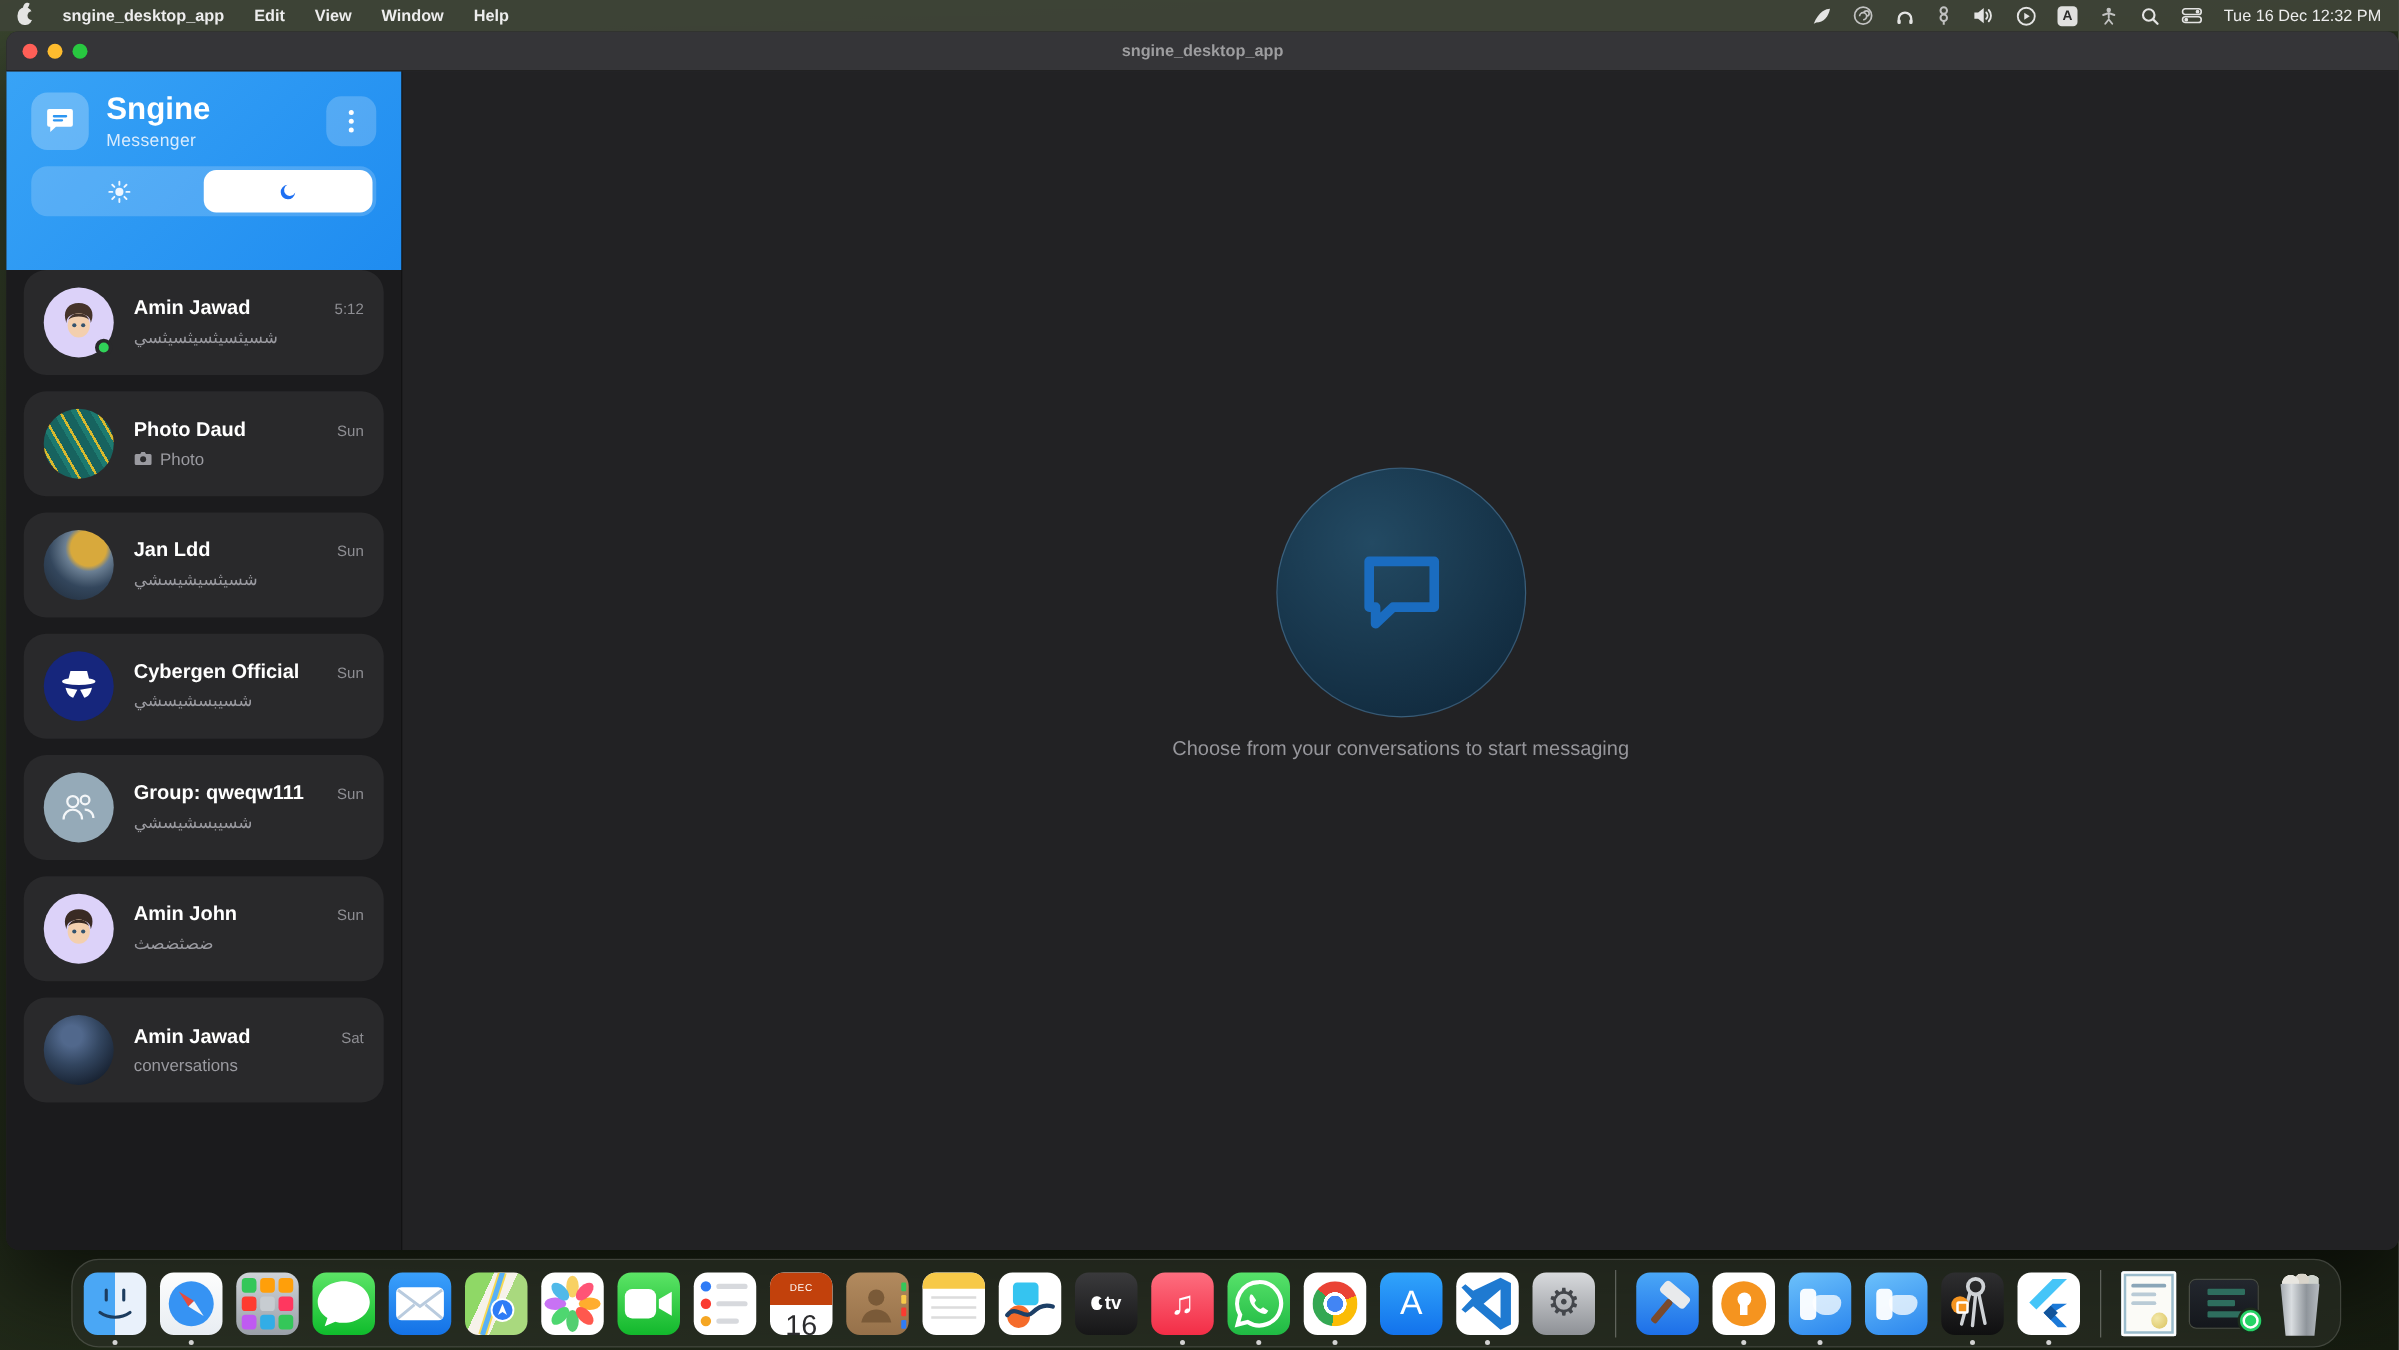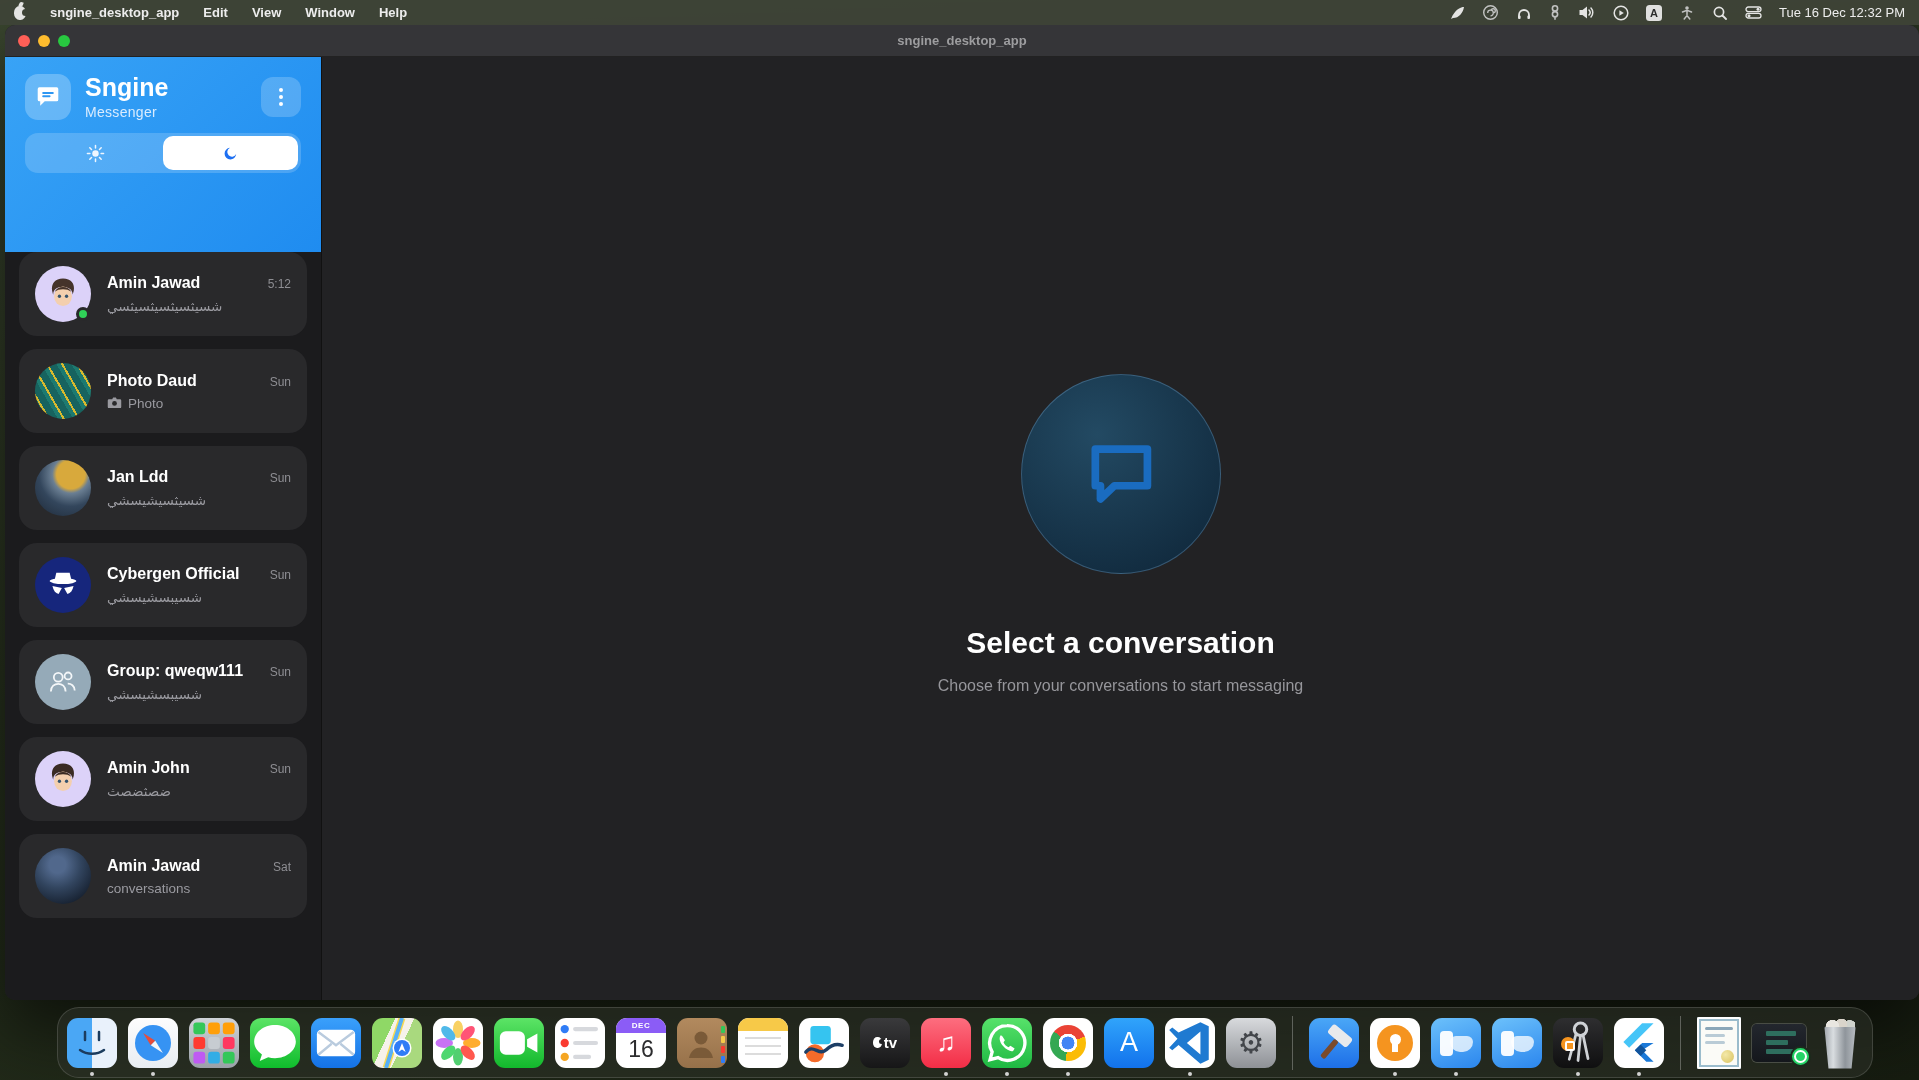--- a/index.html
+++ b/index.html
@@ -24,21 +24,21 @@
 .titlebar{height:32px;background:#353538;border-bottom:1px solid #222;display:flex;align-items:center;justify-content:center;position:relative}
 .lights{position:absolute;left:13px;top:10px;display:flex;gap:8px}
 .light{width:12px;height:12px;border-radius:50%;cursor:pointer}
 .l-red{background:#ff5f57}.l-yellow{background:#febc2e}.l-green{background:#28c840}
 .wtitle{color:#9d9d9f;font-size:13px;font-weight:600}
 
 .content{display:flex;height:943px}
 
 
 .sidebar{width:317px;background:#1b1b1d;border-right:1px solid #111;display:flex;flex-direction:column;flex:none}
-.sb-header{height:195px;background:linear-gradient(135deg,#38a3f6,#1f8cf0);padding:17px 20px 0;flex:none}
+.sb-header{height:159px;background:linear-gradient(135deg,#38a3f6,#1f8cf0);padding:17px 20px 0;flex:none}
 .logo-row{display:flex;align-items:center}
 .logo{width:46px;height:46px;border-radius:13px;background:rgba(255,255,255,.25);display:flex;align-items:center;justify-content:center;flex:none}
 .app-ttl{margin-left:14px;color:#fff}
 .app-ttl h1{font-size:25px;font-weight:700;line-height:1.05}
 .app-sub{font-size:14px;color:#d9ecfe;margin-top:3px;letter-spacing:.3px}
 .kebab{margin-left:auto;width:40px;height:40px;border-radius:12px;background:rgba(255,255,255,.2);display:flex;flex-direction:column;align-items:center;justify-content:center;gap:3px;cursor:pointer}
 .kdot{width:4px;height:4px;border-radius:50%;background:#fff}
 .theme-toggle{margin-top:13px;height:40px;border-radius:13px;background:rgba(255,255,255,.18);display:flex;padding:3px}
 .tseg{flex:1;display:flex;align-items:center;justify-content:center;border-radius:10px;cursor:pointer}
 .tseg.active{background:#fff}
@@ -81,21 +81,21 @@
 .d-finder{background:linear-gradient(90deg,#4aa7f5 0 50%,#e9f1fb 50% 100%)}
 .d-safari{background:linear-gradient(180deg,#fdfdfd,#e8edf2)}
 .d-launchpad{background:linear-gradient(180deg,#cfd3d8,#9aa0a8)}
 .d-messages{background:linear-gradient(180deg,#5ce466,#0fbc2c)}
 .d-mail{background:linear-gradient(180deg,#3aa0fb,#1472e6)}
 .d-maps{background:linear-gradient(115deg,#8fd866 0 32%,#f6f2ea 32% 58%,#a9d97e 58% 100%)}
 .d-photos{background:#fff}
 .d-facetime{background:linear-gradient(180deg,#5ce466,#12b82c)}
 .d-reminders{background:#fff}
 .d-calendar{background:#fff}
-.cal-top{height:15px;background:#8b5cf6;color:#fff;font-size:8px;font-weight:700;display:flex;align-items:center;justify-content:center;letter-spacing:.5px}
+.cal-top{height:26px;background:#c2410c;color:#fff;font-size:8px;font-weight:400;display:flex;align-items:center;justify-content:center;letter-spacing:.5px}
 .cal-day{color:#2c2c2e;font-size:23px;font-weight:300;text-align:center;line-height:33px}
 .d-contacts{background:linear-gradient(180deg,#b28a5e,#96714a)}
 .d-notes{background:#fff}
 .notes-top{height:13px;background:#f7c948}
 .notes-line{height:2px;background:#dcdcdc;margin:6px 7px 0}
 .d-freeform{background:#fff}
 .d-appletv{background:linear-gradient(180deg,#3a3a3c,#161617);color:#fff}
 .tv-label{font-size:15px;font-weight:700;margin-left:2px}
 .apple-mini{width:9px;height:11px;background:#fff;border-radius:46%;position:relative;display:inline-block}
 .apple-mini::before{content:"";position:absolute;right:-2px;top:2px;width:5px;height:5px;border-radius:50%;background:#232325}
@@ -390,21 +390,20 @@
 
       </div>
     </div>
 
     <div class="main">
       <div class="empty-circle">
         <svg width="88" height="88" viewBox="0 0 24 24" fill="none" stroke="#1a6cc0" stroke-width="2.1" stroke-linejoin="round">
             <path d="M5 5.2h14.2v10H10.2l-3.8 3.6v-3.6H5z"></path>
           </svg>
       </div>
-      <div class="empty-title">Select a conversation</div>
       <div class="empty-sub">Choose from your conversations to start messaging</div>
     </div>
   </div>
 </div>
 
 <div class="dock">
 
   <div class="rwrap">
       <div class="di d-finder">
         <svg class="cc" viewBox="0 0 50 50" width="50" height="50">

